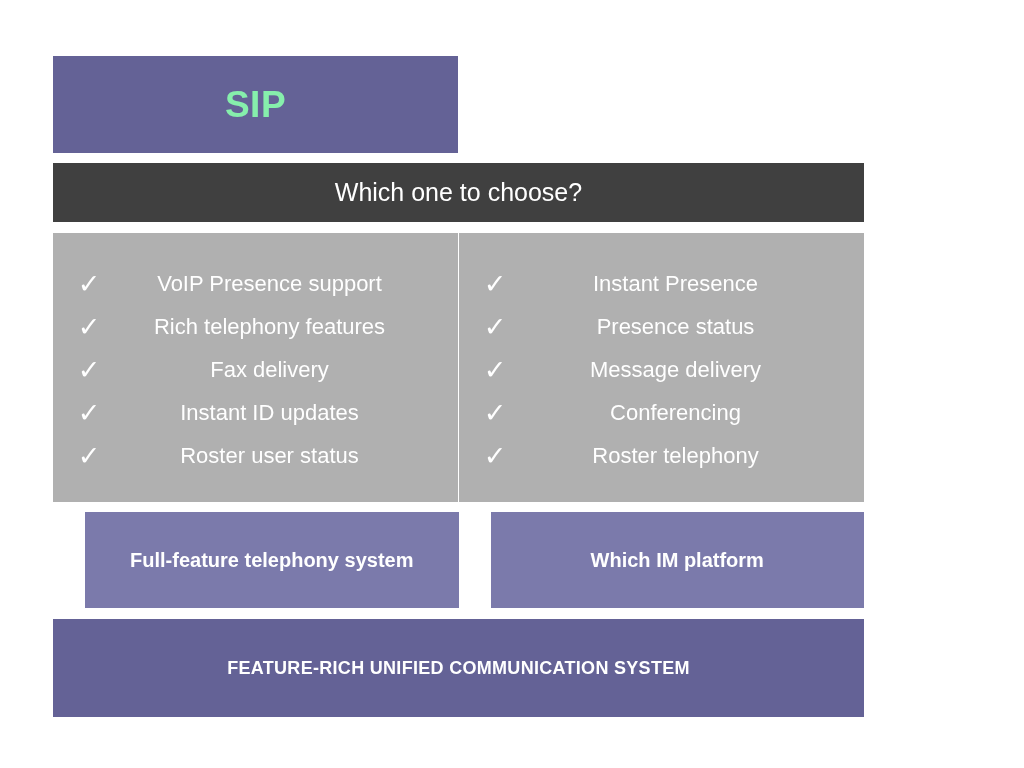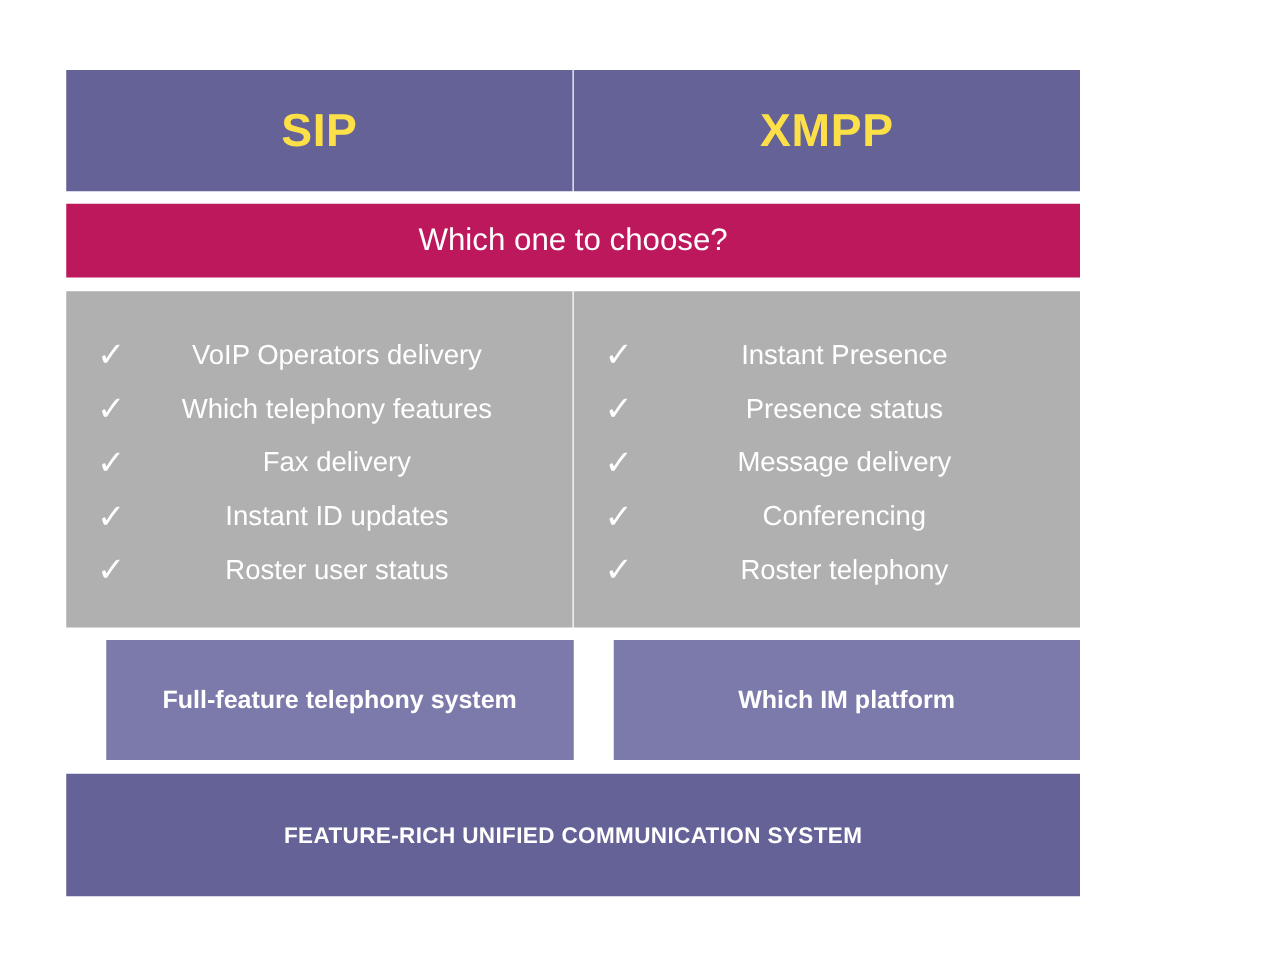--- a/index.html
+++ b/index.html
@@ -44,32 +44,32 @@
     height: 97px;
   }
   .header-cell {
     background: #646296;
     height: 97px;
     display: flex;
     align-items: center;
     justify-content: center;
   }
   .header-title {
-    color: #fde047;
+    color: #86efac;
     font-size: 37px;
     font-weight: bold;
     letter-spacing: 0.5px;
     line-height: 1;
   }
 
   
   .band-question {
     margin-top: 10px;
     height: 59px;
-    background: #be185d;
+    background: #404040;
     display: flex;
     align-items: center;
     justify-content: center;
     width: 811px;
     box-sizing: border-box;
   }
   .question-text {
     color: #ffffff;
     font-size: 25px;
     font-weight: normal;
@@ -155,39 +155,36 @@
 </style>
 </head>
 <body>
 
 <div class="diagram">
 
   <div class="row split band-header">
     <div class="col header-cell">
       <span class="header-title">SIP</span>
     </div>
-    <div class="col header-cell">
-      <span class="header-title">XMPP</span>
-    </div>
   </div>
 
   <div class="band-question">
     <span class="question-text">Which one to choose?</span>
   </div>
 
   <div class="row split band-features">
 
     <div class="col features-cell">
       <div class="feature-item">
         <span class="feature-check">✓</span>
-        <span class="feature-label">VoIP Operators delivery</span>
-      </div>
-      <div class="feature-item">
-        <span class="feature-check">✓</span>
-        <span class="feature-label">Which telephony features</span>
+        <span class="feature-label">VoIP Presence support</span>
+      </div>
+      <div class="feature-item">
+        <span class="feature-check">✓</span>
+        <span class="feature-label">Rich telephony features</span>
       </div>
       <div class="feature-item">
         <span class="feature-check">✓</span>
         <span class="feature-label">Fax delivery</span>
       </div>
       <div class="feature-item">
         <span class="feature-check">✓</span>
         <span class="feature-label">Instant ID updates</span>
       </div>
       <div class="feature-item">

